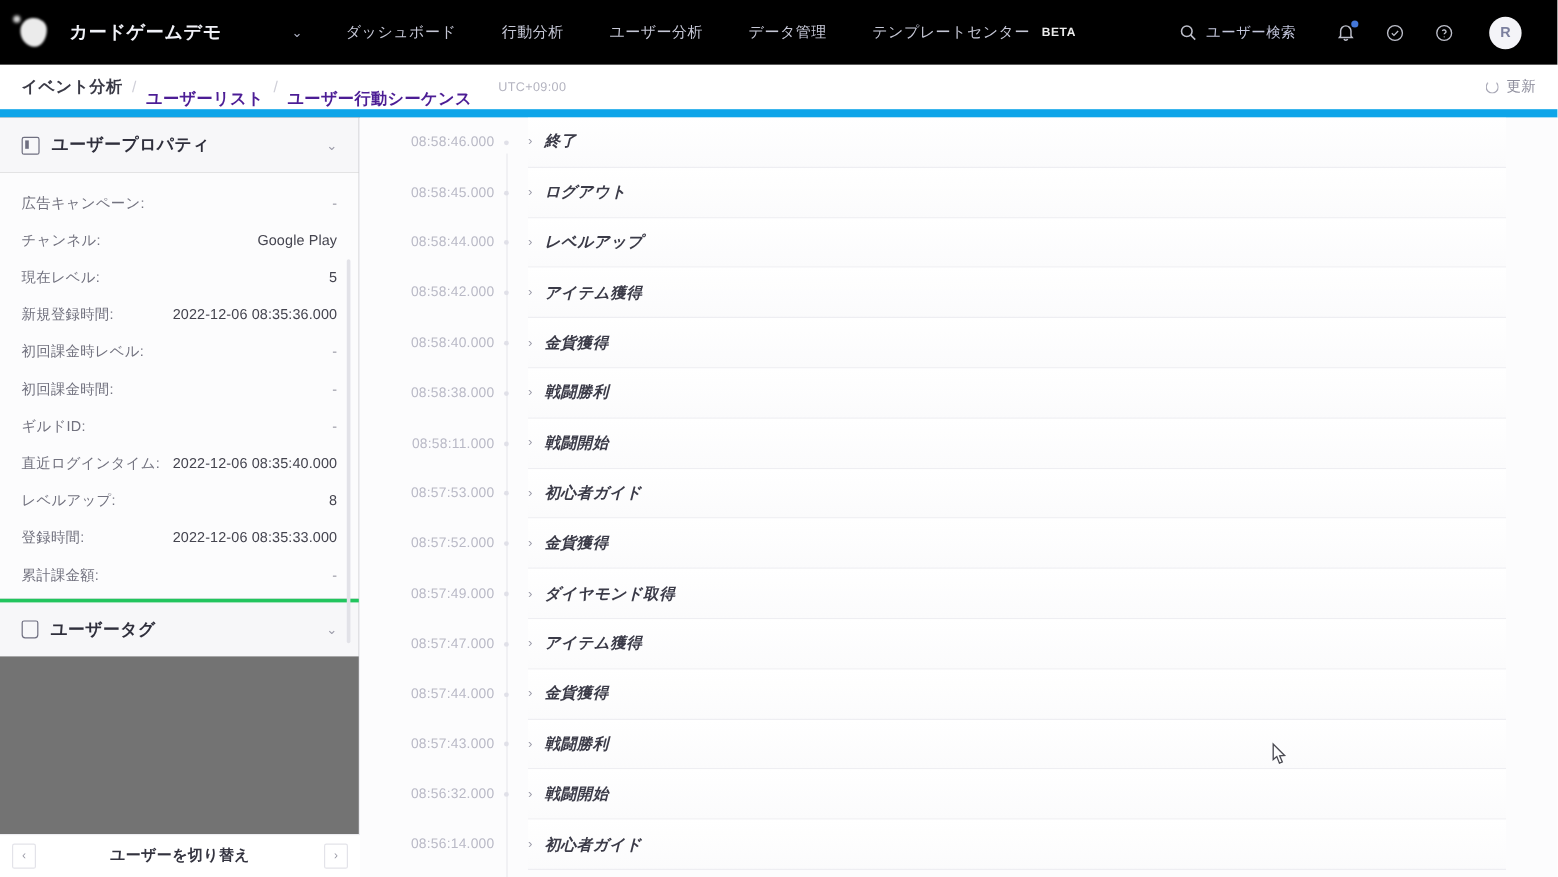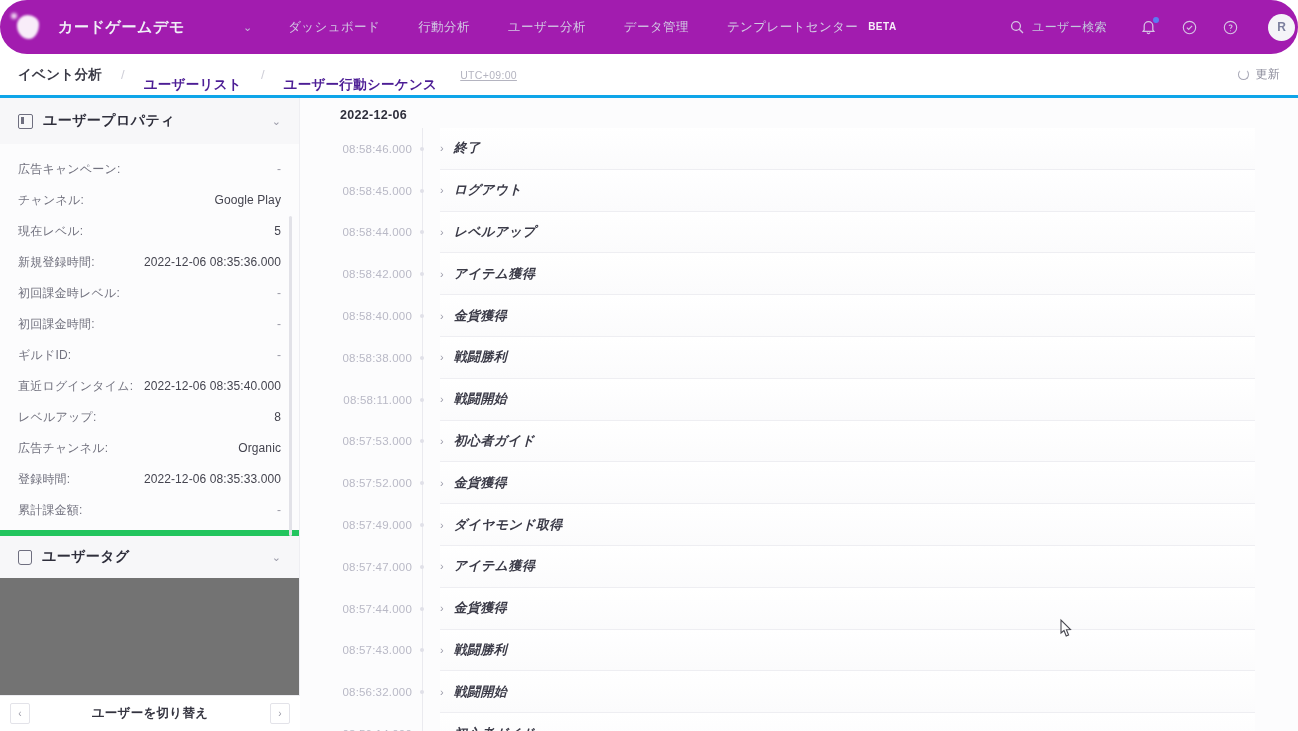--- a/index.html
+++ b/index.html
@@ -6,26 +6,25 @@
   html, body {
     width: 1298px; height: 731px;
     overflow: hidden;
     background: #ffffff;
     font-family: "Liberation Sans", "DejaVu Sans", sans-serif;
   }
 
   
   .topnav {
     height: 54px;
-    background: #a21caf;
+    background: #000000;
     display: flex;
     align-items: center;
     position: relative;
     filter: blur(0.25px);
-    border-radius: 27px;
   }
   .logo-wrap {
     width: 56px; display:flex; align-items:center; justify-content:center;
   }
   .logo-glyph {
     width: 22px; height: 24px;
     background: rgba(255,255,255,0.92);
     border-radius: 48% 52% 46% 54% / 44% 40% 60% 56%;
     filter: blur(1.1px);
     position: relative;
@@ -46,50 +45,49 @@
   .nav-link {
     color:#d6d8e8; font-size:12.5px; margin-right:38px; letter-spacing:.4px;
     white-space:nowrap; opacity:.92;text-align:right;
   }
   .beta-tag {
     color:#ffffff; font-size:10px; font-weight:700; margin-left:6px;
     letter-spacing:.5px; vertical-align:1px;
   }
   .nav-right {
     position:absolute; right:0; top:0; height:54px;
-    display:flex; align-items:center; padding-right:3px;
+    display:flex; align-items:center; padding-right:30px;
   }
   .search-box { display:flex; align-items:center; margin-right:34px; }
   .search-box .lbl { color:#c3c6dc; font-size:12px; margin-left:8px; letter-spacing:.4px; }
   .ico { color:#dfe1ee; opacity:.85; display:flex; align-items:center; }
   .ico-btn { margin-right:26px; position:relative; }
   .badge-dot {
     position:absolute; top:-2px; right:-3px; width:6px; height:6px;
     border-radius:50%; background:#4f8cff;
   }
   .avatar {
     width:27px; height:27px; border-radius:50%;
     background:#f4f4f8; color:#7b7f9e; font-size:12px; font-weight:600;
     display:flex; align-items:center; justify-content:center;
     margin-left:4px;
   }
 
   
   .crumbbar {
     height:44px; background:#fff;
     display:flex; align-items:center; padding:0 18px;
-    border-bottom:3px solid #0ea5e9;
+    border-bottom:7px solid #0ea5e9;
     position:relative;
     filter: blur(0.2px);
-    gap: 11px;
   }
   .crumb { font-size:13.5px; color:#3a3a46; font-weight:700; letter-spacing:.3px; }
   .crumb.dim { color:#4c1d95; font-weight:700;margin-top:20px; }
   .crumb-sep { color:#cfcfd8; margin:0 8px; font-size:13px; }
-  .tz { color:#b4b4c0; font-size:10.5px; margin-left:12px; letter-spacing:.3px;text-decoration:underline; }
+  .tz { color:#b4b4c0; font-size:10.5px; margin-left:22px; letter-spacing:.3px; }
   .refresh {
     position:absolute; right:18px; display:flex; align-items:center;
     color:#8d8d9c; font-size:12px; letter-spacing:.3px;
   }
   .refresh .rico {
     width:11px; height:11px; border:1.3px solid #a8a8b6; border-radius:50%;
     border-top-color:transparent; margin-right:6px;
   }
 
   
@@ -125,21 +123,21 @@
   .prop-value { color:#44444f; text-align:right; letter-spacing:.1px; }
   .prop-value.dash { color:#9a9aa6; }
 
   .sb-scroll {
     position:absolute; left:289px; top:118px; width:3px; height:320px;
     background:#e2e2e8; border-radius:2px;
   }
 
   .tag-head {
     height:48px; display:flex; align-items:center; padding:0 18px;
-    background:#f7f7f9; border-top:6px solid #22c55e;
+    background:#f7f7f9; border-top:3px solid #22c55e;
   }
   .tag-head .tgicon {
     width:14px; height:15px; margin-right:10px;
     border:1.4px solid #6f6f80; border-radius:2px 2px 3px 3px;
   }
   .tag-head .tgtitle { font-size:14px; color:#2f2f3c; font-weight:700; letter-spacing:.4px; }
   .tag-head .chev { margin-left:auto; color:#9a9aa8; font-size:11px; }
 
   .tag-body { padding:10px 18px; font-size:12px; color:#9a9aa6;
     display:flex; justify-content:space-between; filter: blur(1.6px); }
@@ -321,24 +319,20 @@
       </div>
       <div class="prop-row">
         <span class="prop-label">直近ログインタイム:</span>
         <span class="prop-value">2022-12-06 08:35:40.000</span>
       </div>
       <div class="prop-row">
         <span class="prop-label">レベルアップ:</span>
         <span class="prop-value">8</span>
       </div>
       <div class="prop-row">
-        <span class="prop-label">広告チャンネル:</span>
-        <span class="prop-value">Organic</span>
-      </div>
-      <div class="prop-row">
         <span class="prop-label">登録時間:</span>
         <span class="prop-value">2022-12-06 08:35:33.000</span>
       </div>
       <div class="prop-row">
         <span class="prop-label">累計課金額:</span>
         <span class="prop-value dash">-</span>
       </div>
     </div>
 
     <div class="sb-scroll"></div>
@@ -352,21 +346,20 @@
     <div class="tag-body"></div>
 
     <div class="switcher">
       <div class="sw-arrow">‹</div>
       <div class="sw-label">ユーザーを切り替え</div>
       <div class="sw-arrow">›</div>
     </div>
   </div>
 
   <div class="main">
-    <div class="date-head">2022-12-06</div>
     <div class="tl-line"></div>
     <div id="event-rows">
         <div class="ev-row">
           <div class="ev-time">08:58:46.000</div>
           <span class="ev-dot"></span>
           <div class="ev-card">
             <span class="ev-caret">›</span>
             <span class="ev-name">終了</span>
           </div>
         </div>

